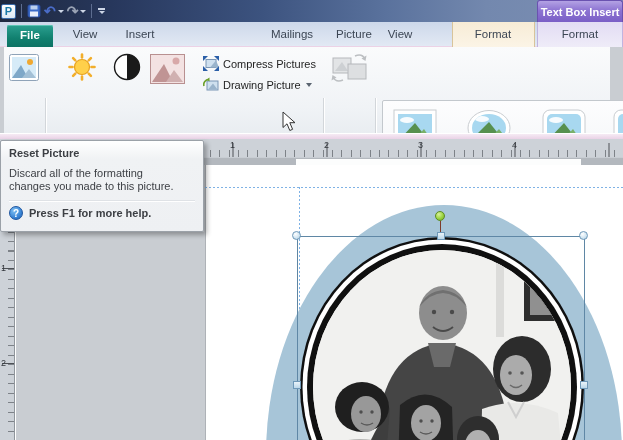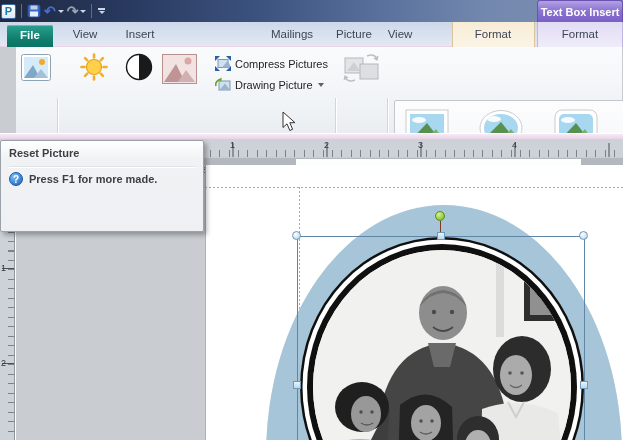--- a/index.html
+++ b/index.html
@@ -30,21 +30,21 @@
   .tabrow { position:absolute; left:0; top:22px; width:623px; height:25px;
     background:linear-gradient(#cdd8ea,#e2e9f4); border-bottom:1px solid #ecd2e6; }
   .ctxtab-bg { position:absolute; top:0; height:25px; }
   .ctxtab-bg.draw { left:452px; width:83px; background:linear-gradient(#f7ecd6,#fbf4e6); border-left:1px solid #d8c49a; border-right:1px solid #d8c49a; }
   .ctxtab-bg.text { left:537px; width:86px; background:linear-gradient(#e2dcf4,#efecf8); border-left:1px solid #c0b4e0; border-right:1px solid #c0b4e0; }
   .tab { position:absolute; top:2px; height:23px; font-size:11.5px; color:#3c4654; text-align:center; line-height:21px; }
   .tab.file { left:7px; top:3px; width:46px; height:22px; background:linear-gradient(#2ba090,#11806f 60%,#0d7364); color:#fff;
     border-radius:2px 2px 0 0; font-weight:bold; box-shadow:inset 0 1px 0 #5cc4b4; }
 
   
-  .ribbon { position:absolute; left:16px; top:47px; width:606px; height:86px;
+  .ribbon { position:absolute; left:4px; top:47px; width:606px; height:86px;
     background:linear-gradient(#fafbfc,#f0f3f6 70%,#e9edf1);padding-left:48px; }
   .pinkstrip { position:absolute; left:0; top:133px; width:623px; height:7px;
     background:linear-gradient(#f6ebf4,#e9d2e6); border-bottom:1px solid #c87cb4; border-top:1px solid #ffffff; }
   .gdiv { position:absolute; top:51px; width:1px; height:78px; background:#d2d6da; box-shadow:1px 0 0 #ffffff; }
   .grouplabel { position:absolute; top:116px; font-size:11px; color:#61656b; text-align:center; }
   .biglabel { position:absolute; font-size:11px; color:#1f1f1f; text-align:center; }
   .caret { width:0; height:0; border-left:3px solid transparent; border-right:3px solid transparent; border-top:4px solid #5a6470; }
   .caret.dis { border-top-color:#a9aeb5; }
   .caretpos { position:absolute; }
   .smallrow { position:absolute; left:199px; height:20px; display:flex; align-items:center; font-size:11px; color:#1f1f1f; }
@@ -420,24 +420,25 @@
 
   <div class="vruler">
     <div class="minor"></div>
     <div class="major"></div>
     <span class="vnum" style="top:98px;">1</span>
     <span class="vnum" style="top:193px;">2</span>
   </div>
 
   <div class="tooltip">
     <div class="tt-title">Reset Picture</div>
+    <div class="tt-body">Discard all of the formatting changes you made to this picture.</div>
     <div class="tt-sep"></div>
     <div class="tt-help">
       <span class="tt-q">?</span>
-      <span class="tt-helptext">Press F1 for more made.</span>
+      <span class="tt-helptext">Press F1 for more help.</span>
     </div>
   </div>
 
   <svg class="cursor" width="14" height="21" viewBox="0 0 14 21">
     <path d="M1,1 L1,16.5 L5,12.8 L7.8,19.5 L10.6,18.3 L7.8,11.7 L13,11.7 Z" fill="#ffffff" stroke="#333333" stroke-width="1"></path>
   </svg>
 
 </div>
 
 </body></html>

